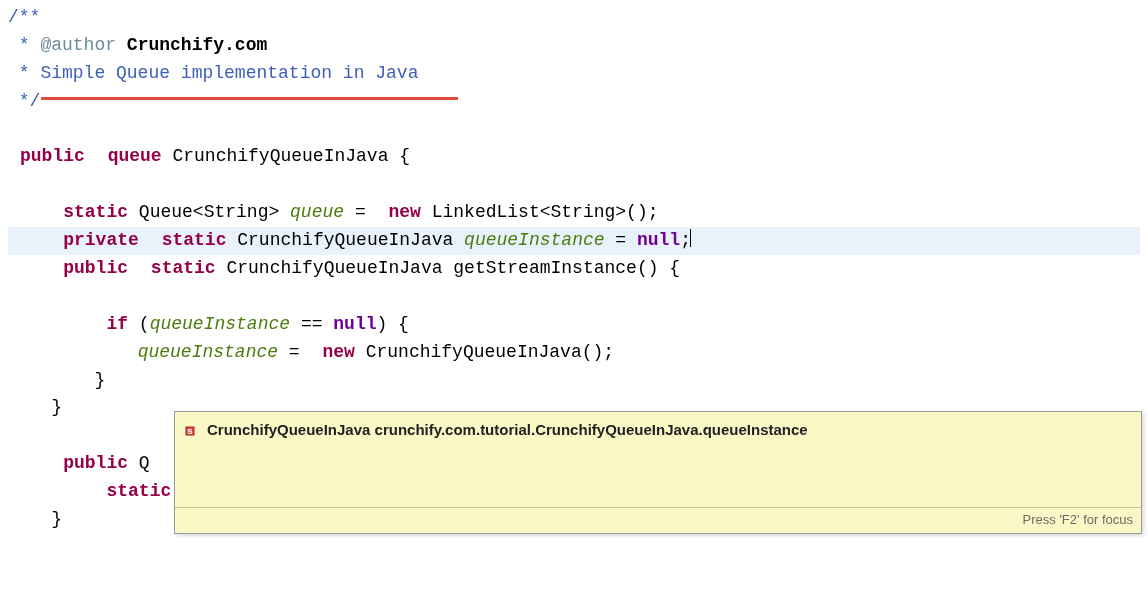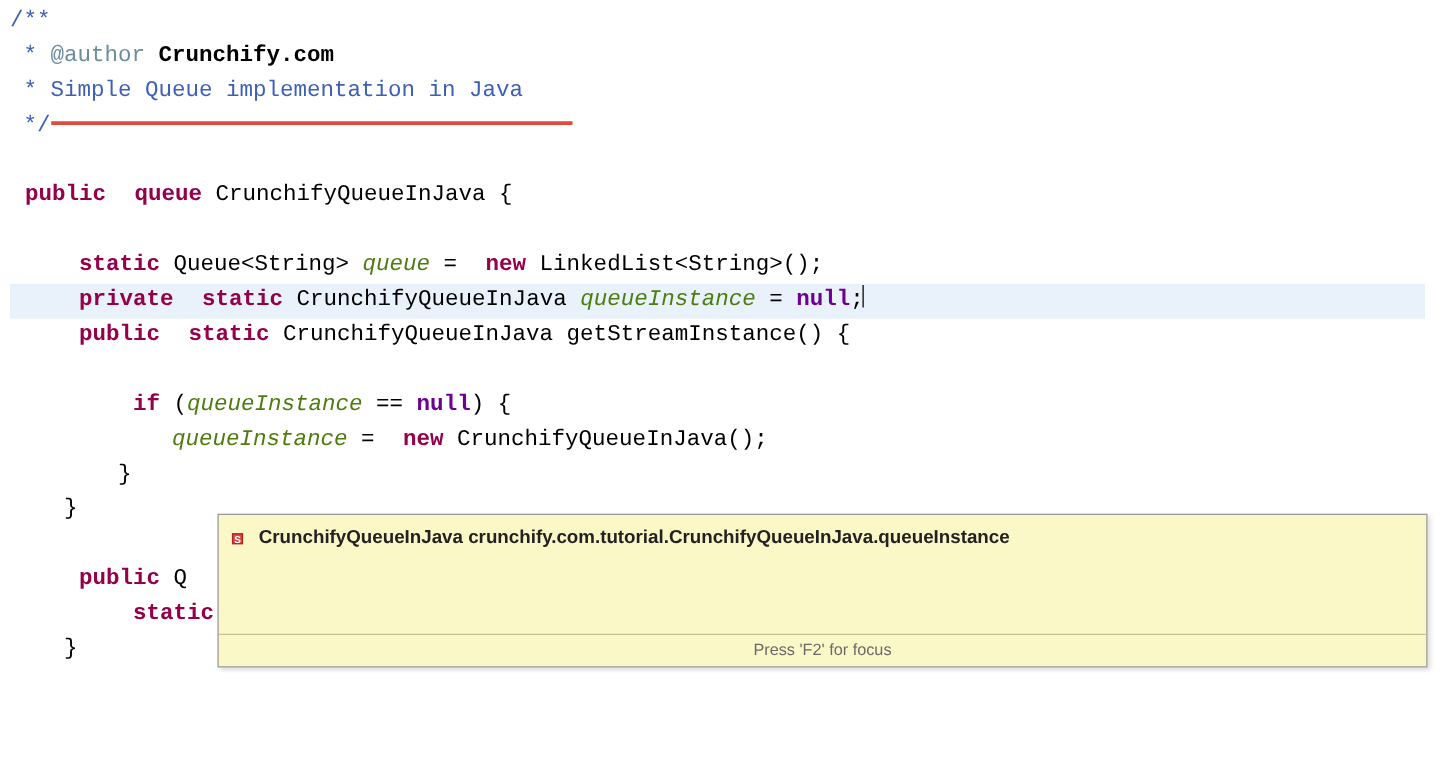--- a/index.html
+++ b/index.html
@@ -54,21 +54,21 @@
     align-items: center;
     padding: 6px 10px;
     font-weight: bold;
     color: #222;
   }
   .tooltip-body {
     height: 60px;
   }
   .tooltip-foot {
     border-top: 1px solid #c8c08a;
-    text-align: center;
+    text-align: right;
     padding: 2px 8px 3px 8px;
     font-size: 13px;
     color: #6a6a6a;
   }
   .tooltip-icon {
     width: 14px;
     height: 14px;
     margin-right: 8px;
     display: inline-block;
     position: relative;

